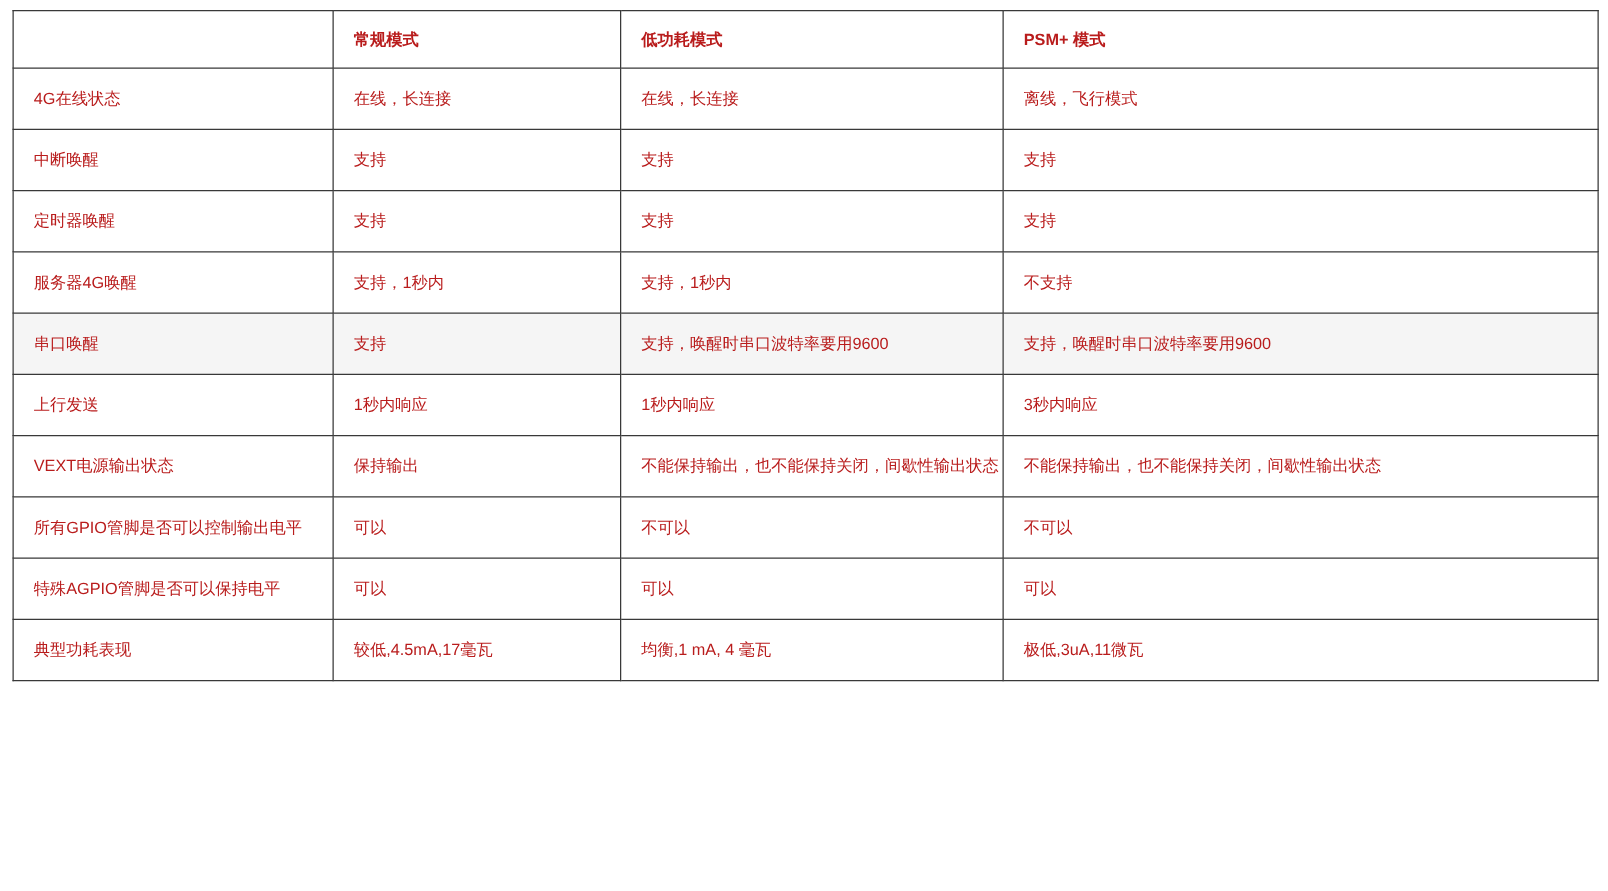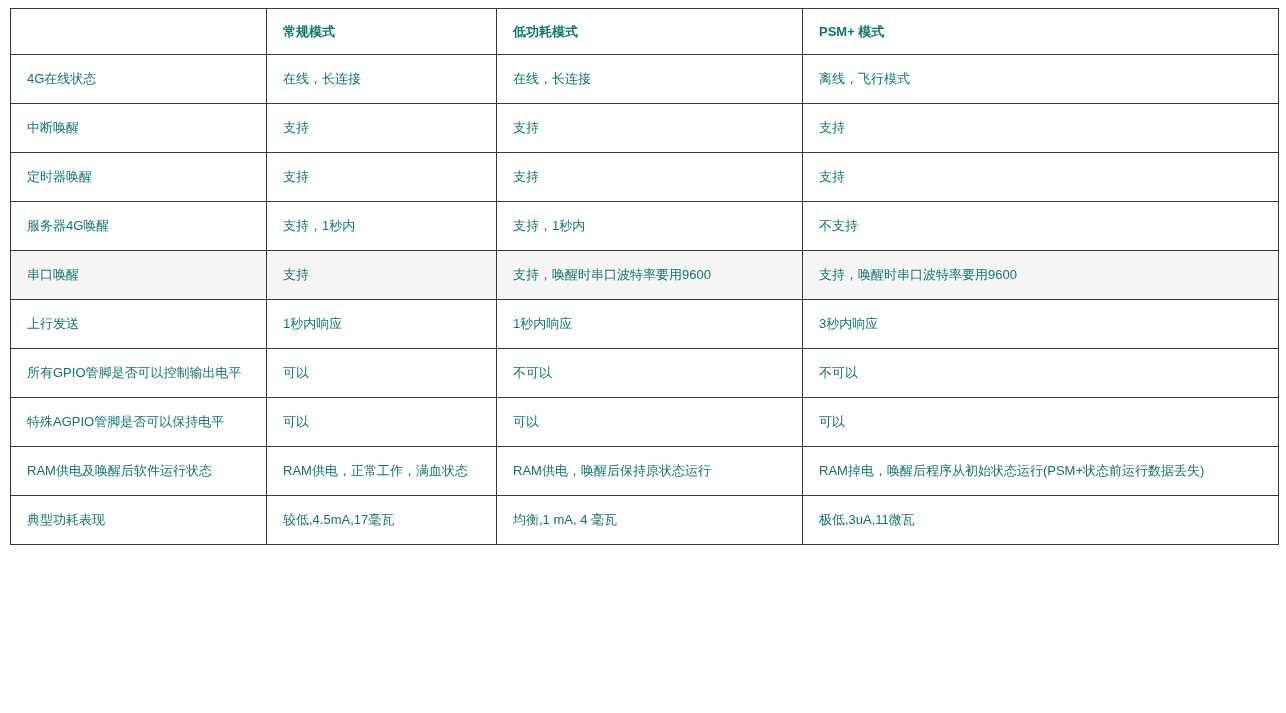--- a/index.html
+++ b/index.html
@@ -16,21 +16,21 @@
     overflow: hidden;
   }
   table.compare {
     position: absolute;
     left: 10px;
     top: 8px;
     width: 1268px;
     border-collapse: collapse;
     table-layout: fixed;
     font-size: 13px;
-    color: #0f766e;
+    color: #b91c1c;
   }
   table.compare th,
   table.compare td {
     border: 1px solid #383838;
     text-align: left;
     vertical-align: middle;
     padding: 0 12px 0 16px;
     background: #ffffff;
     overflow: hidden;
     white-space: nowrap;
@@ -97,38 +97,38 @@
         <td>支持，唤醒时串口波特率要用9600</td>
         <td>支持，唤醒时串口波特率要用9600</td>
       </tr>
       <tr>
         <td>上行发送</td>
         <td>1秒内响应</td>
         <td>1秒内响应</td>
         <td>3秒内响应</td>
       </tr>
       <tr>
+        <td>VEXT电源输出状态</td>
+        <td>保持输出</td>
+        <td>不能保持输出，也不能保持关闭，间歇性输出状态</td>
+        <td>不能保持输出，也不能保持关闭，间歇性输出状态</td>
+      </tr>
+      <tr>
         <td>所有GPIO管脚是否可以控制输出电平</td>
         <td>可以</td>
         <td>不可以</td>
         <td>不可以</td>
       </tr>
       <tr>
         <td>特殊AGPIO管脚是否可以保持电平</td>
         <td>可以</td>
         <td>可以</td>
         <td>可以</td>
       </tr>
       <tr>
-        <td>RAM供电及唤醒后软件运行状态</td>
-        <td>RAM供电，正常工作，满血状态</td>
-        <td>RAM供电，唤醒后保持原状态运行</td>
-        <td>RAM掉电，唤醒后程序从初始状态运行(PSM+状态前运行数据丢失)</td>
-      </tr>
-      <tr>
         <td>典型功耗表现</td>
         <td>较低,4.5mA,17毫瓦</td>
         <td>均衡,1 mA, 4 毫瓦</td>
         <td>极低,3uA,11微瓦</td>
       </tr>
     </tbody>
   </table>
 </div>
 
 </body></html>

